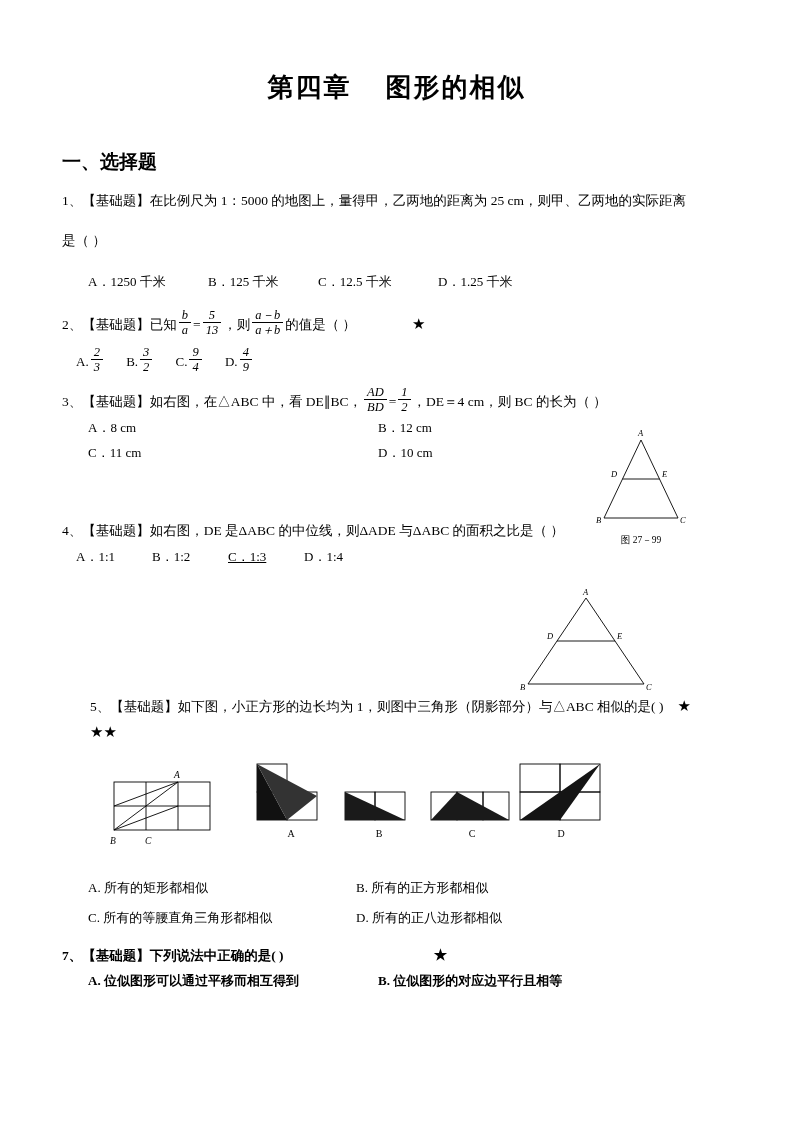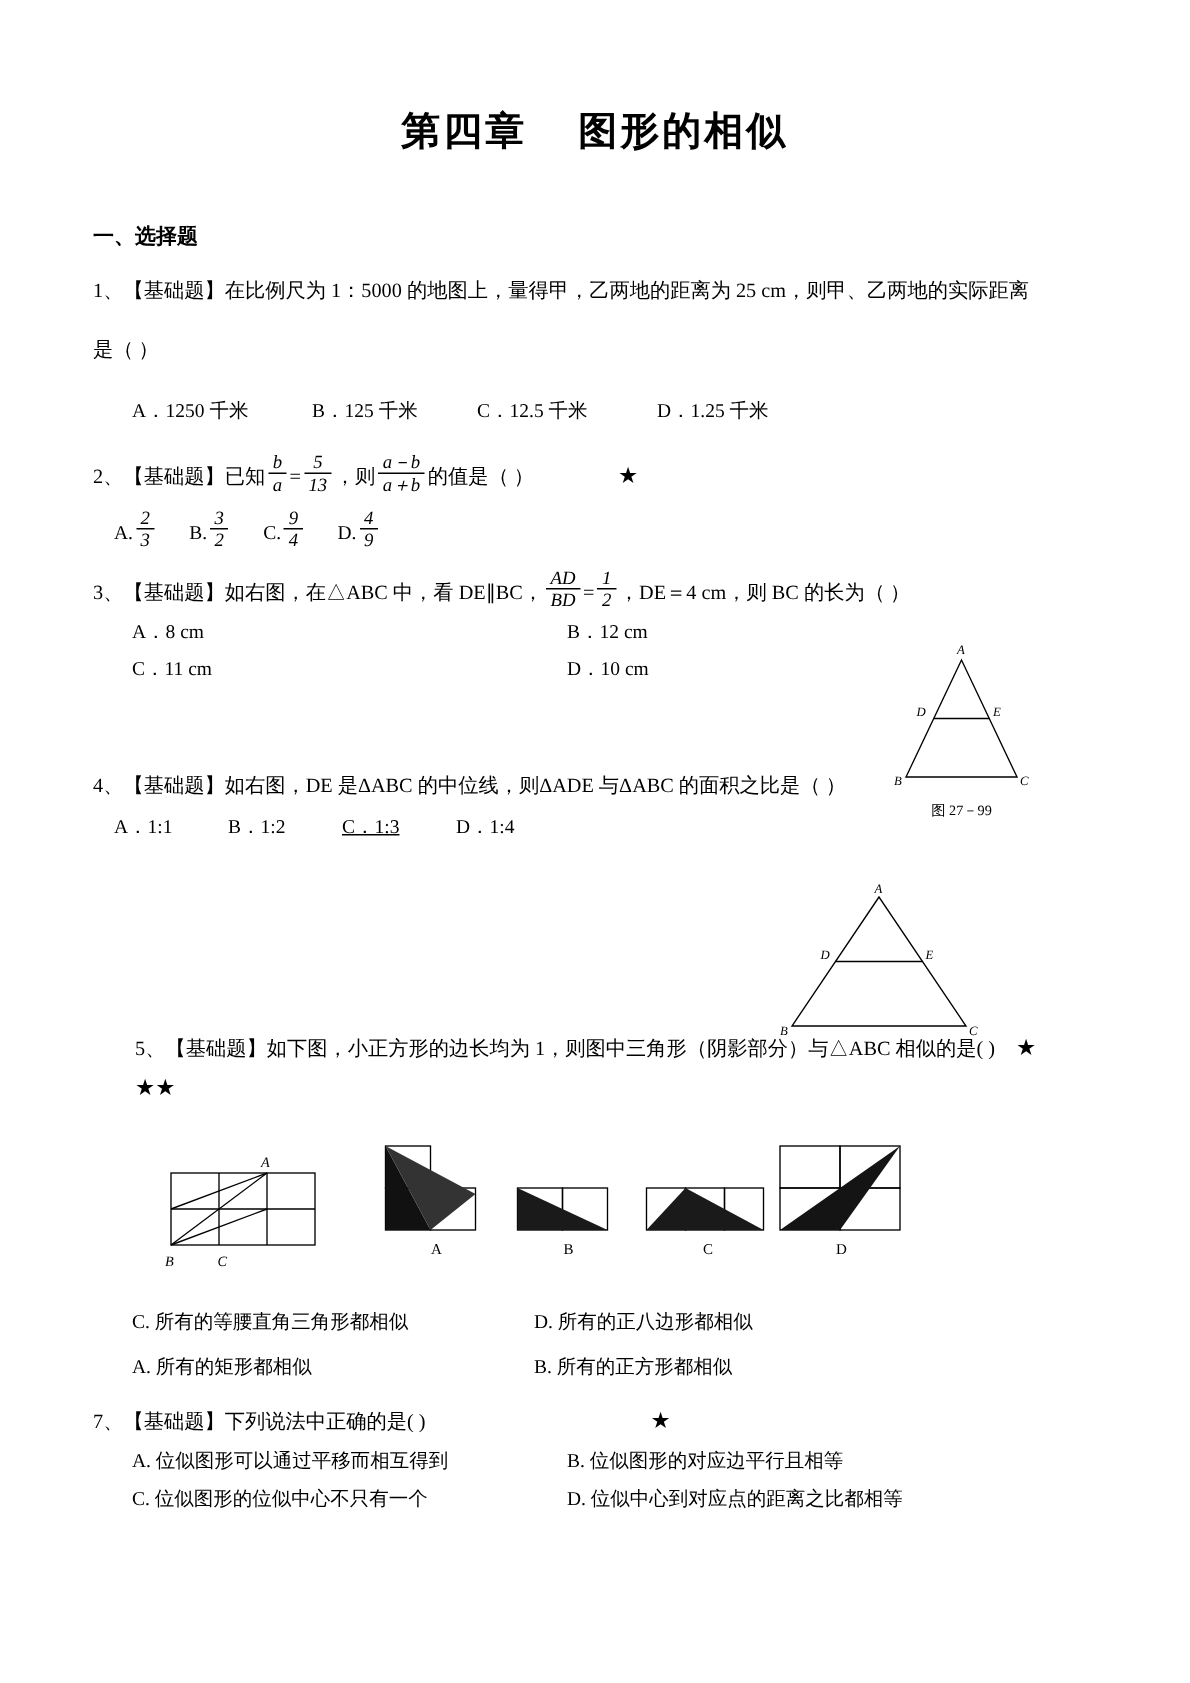--- a/index.html
+++ b/index.html
@@ -27,21 +27,21 @@
   }
   .title .gap{display:inline-block;width:34px;}
   .content{
     margin:0 62px;
     font-size:13.5px;
     line-height:1.55;
   }
   .section-head{
     font-family:"Liberation Sans", sans-serif;
     font-weight:bold;
-    font-size:14px;
+    font-size:19px;
     margin-top:42px;
     margin-bottom:10px;
   }
   .q{
     margin-top:12px;
     position:relative;
   }
   .qline{
     font-size:13.5px;
     line-height:1.9;
@@ -144,32 +144,31 @@
       <div class="qline">
         <span>5、</span><span class="tag">【基础题】</span><span>如下图，小正方形的边长均为 1，则图中三角形（阴影部分）与△ABC 相似的是(        )</span><span style="display:inline-block;width:14px;"></span><span class="star">★</span>
       </div>
       <div class="qline" style="margin-top:-2px;">
         <span class="star">★★</span>
       </div>
     </div>
 
     <div class="q" style="margin-top:126px;">
       <div class="opts opts-indent" style="margin-top:10px;line-height:2.3;">
+        <div><span class="opt-col" style="width:268px;">A. 所有的矩形都相似</span><span class="opt-col">B. 所有的正方形都相似</span></div>
         <div><span class="opt-col" style="width:268px;">C. 所有的等腰直角三角形都相似</span><span class="opt-col">D. 所有的正八边形都相似</span></div>
-        <div><span class="opt-col" style="width:268px;">A. 所有的矩形都相似</span><span class="opt-col">B. 所有的正方形都相似</span></div>
-      </div>
-    </div>
-
-    <div class="q" style="margin-top:8px;">
+      </div>
+    </div>
+
+    <div class="q" style="margin-top:8px;font-weight:bold;">
       <div class="qline">
         <span>7、</span><span class="tag">【基础题】</span><span>下列说法中正确的是(       )</span><span style="display:inline-block;width:150px;"></span><span class="star">★</span>
       </div>
       <div class="opts opts-indent" style="margin-top:0;line-height:1.9;">
         <div><span class="opt-col" style="width:290px;">A. 位似图形可以通过平移而相互得到</span><span class="opt-col">B. 位似图形的对应边平行且相等</span></div>
-        <div><span class="opt-col" style="width:290px;">C. 位似图形的位似中心不只有一个</span><span class="opt-col">D. 位似中心到对应点的距离之比都相等</span></div>
       </div>
     </div>
 
   </div>
 
   <div class="fig" style="left:586px;top:428px;width:110px;">
     <svg width="110" height="105" viewBox="0 0 110 105">
       <polygon class="thin" points="55,12 18,90 92,90"></polygon>
       <line class="thin" x1="36.5" y1="51" x2="73.5" y2="51"></line>
       <text class="lbl" x="52" y="8">A</text>

